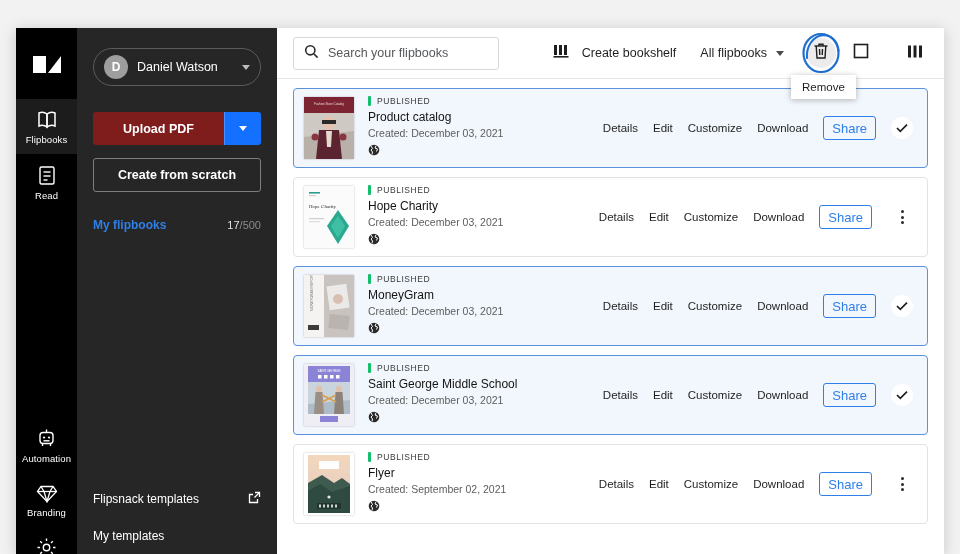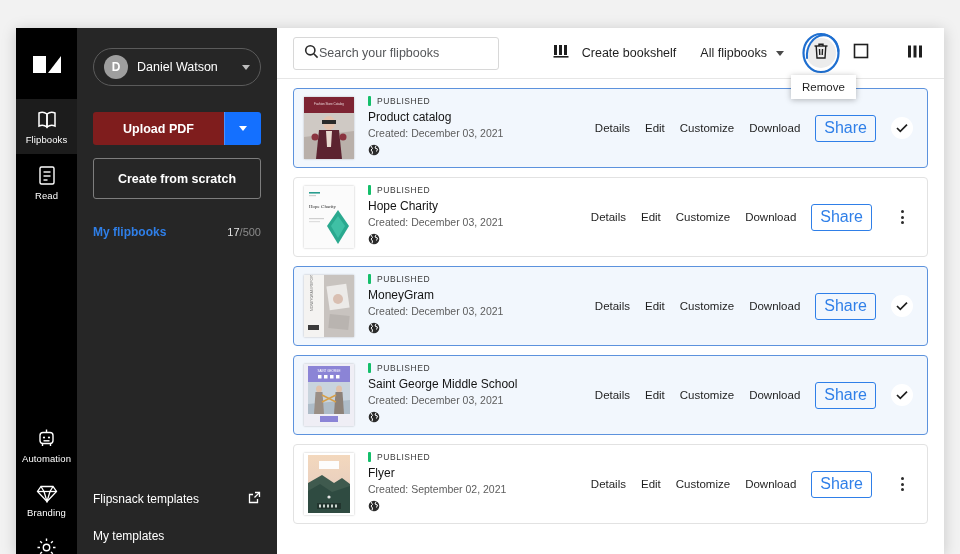--- a/index.html
+++ b/index.html
@@ -113,21 +113,21 @@
     border-left: 1px solid #4a92ff;
     display: flex; align-items: center; justify-content: center;
     cursor: pointer;
   }
   .caret-down.white {
     border-top-color: #ffffff;
   }
 
   .scratch-btn {
     margin-top: 13px;
-    height: 41px;
+    height: 34px;
     border: 1px solid #7d7d7d;
     border-radius: 3px;
     color: #ffffff; font-size: 12.5px; font-weight: bold;
     display: flex; align-items: center; justify-content: center;
     cursor: pointer;
   }
 
   .myflip-row {
     margin-top: 26px;
     display: flex; align-items: baseline; justify-content: space-between;
@@ -164,21 +164,21 @@
     border-bottom: 1px solid #e6e6e6;
     display: flex; align-items: center;
     padding: 0 14px 0 16px;
     gap: 10px;
   }
   .search-box {
     width: 206px; height: 33px;
     border: 1px solid #d8d8d8;
     border-radius: 3px;
     display: flex; align-items: center;
-    padding: 0 10px; 
+    padding: 0 10px; gap: 9px;
     cursor: text;
   }
   .search-box input {
     border: none; outline: none;
     font-family: "Liberation Sans", sans-serif;
     font-size: 12.5px;
     color: #3c3c3c;
     width: 100%;
     background: transparent;
   }
@@ -278,21 +278,21 @@
     display: flex; align-items: center; gap: 15px;
     flex: 0 0 auto;
   }
   .act-link {
     font-size: 11.5px; color: #1f1f1f; cursor: pointer; white-space: nowrap;
   }
   .share-btn {
     border: 1px solid #2f7fe8;
     border-radius: 3px;
     color: #2f7fe8;
-    font-size: 16px;
+    font-size: 13px;
     padding: 3.5px 8px;
     cursor: pointer;
   }
   .check-circle {
     width: 22px; height: 22px;
     border-radius: 50%;
     background: #ffffff;
     display: flex; align-items: center; justify-content: center;
     flex: 0 0 22px;
     cursor: pointer;

